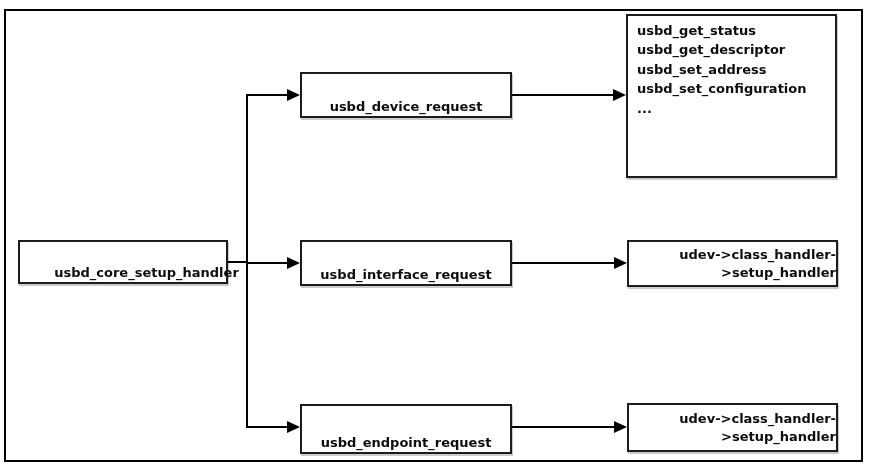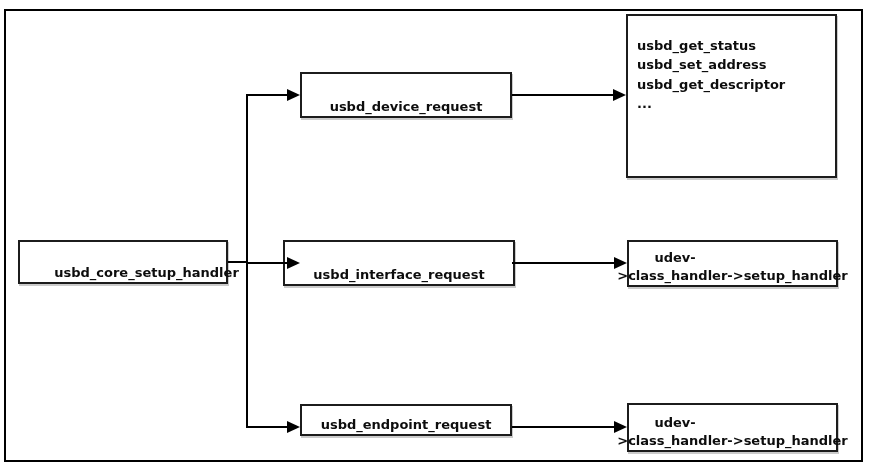--- a/index.html
+++ b/index.html
@@ -26,27 +26,27 @@
     box-shadow: 1px 2px 0 rgba(140,140,140,0.45);
     display: flex;
     align-items: flex-end;
     justify-content: center;
     text-align: center;
     font-weight: bold;
     font-size: 13px;
     color: #0d0d0d;
     line-height: 18px;
   }
-  .box.two-line { flex-direction: row; }
+  .box.two-line { flex-direction: column; }
   .list-box {
     position: absolute;
     background: #ffffff;
     border: 2px solid #1c1c1c;
     box-shadow: 1px 2px 0 rgba(140,140,140,0.45);
-    padding: 20px 9px;
+    padding: 5px 9px;
     font-weight: bold;
     font-size: 13px;
     color: #0d0d0d;
     text-align: left;
   }
   .list-box .fn-line { line-height: 19.4px; white-space: nowrap; }
   .hline { position: absolute; height: 2px; background: #000000; }
   .vline { position: absolute; width: 2px; background: #000000; }
   .arrowhead {
     position: absolute;
@@ -62,31 +62,32 @@
 <div class="stage">
   <div class="frame"></div>
 
   <div class="box" style="left:18px; top:240px; width:210px; height:44px;padding-left:47px;">
     <span>usbd_core_setup_handler</span>
   </div>
 
   <div class="box" style="left:300px; top:72px; width:212px; height:46px;">
     <span>usbd_device_request</span>
   </div>
-  <div class="box" style="left:283px; top:240px; width:232px; height:46px;">
+  <div class="box" style="left:300px; top:240px; width:212px; height:46px;">
     <span>usbd_interface_request</span>
   </div>
-  <div class="box" style="left:300px; top:404px; width:212px; height:32px;">
+  <div class="box" style="left:300px; top:404px; width:212px; height:50px;">
     <span>usbd_endpoint_request</span>
   </div>
 
   <div class="list-box" style="left:626px; top:14px; width:211px; height:164px;">
     <div class="fn-line">usbd_get_status</div>
+    <div class="fn-line">usbd_get_descriptor</div>
     <div class="fn-line">usbd_set_address</div>
-    <div class="fn-line">usbd_get_descriptor</div>
+    <div class="fn-line">usbd_set_configuration</div>
     <div class="fn-line">...</div>
   </div>
 
   <div class="box two-line" style="left:627px; top:240px; width:211px; height:47px;">
     <span>udev-&gt;class_handler-</span>
     <span>&gt;setup_handler</span>
   </div>
 
   <div class="box two-line" style="left:627px; top:403px; width:211px; height:49px;">
     <span>udev-&gt;class_handler-</span>

